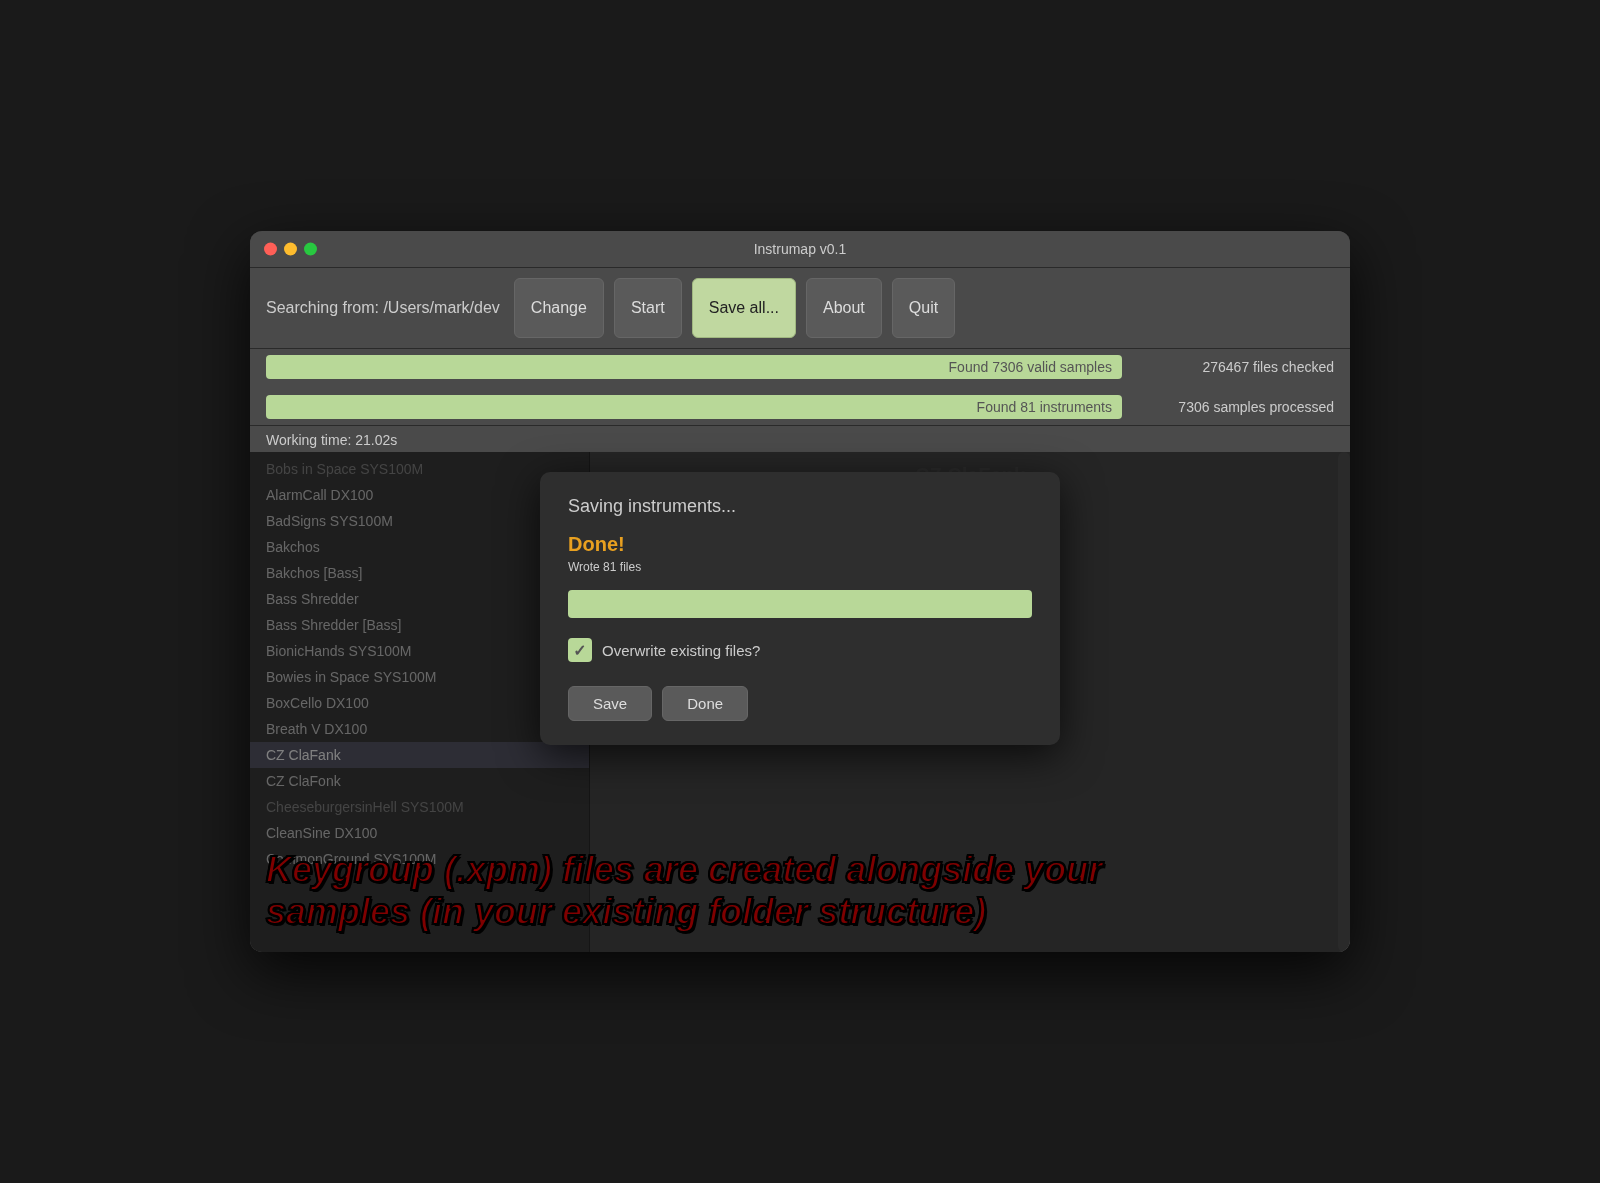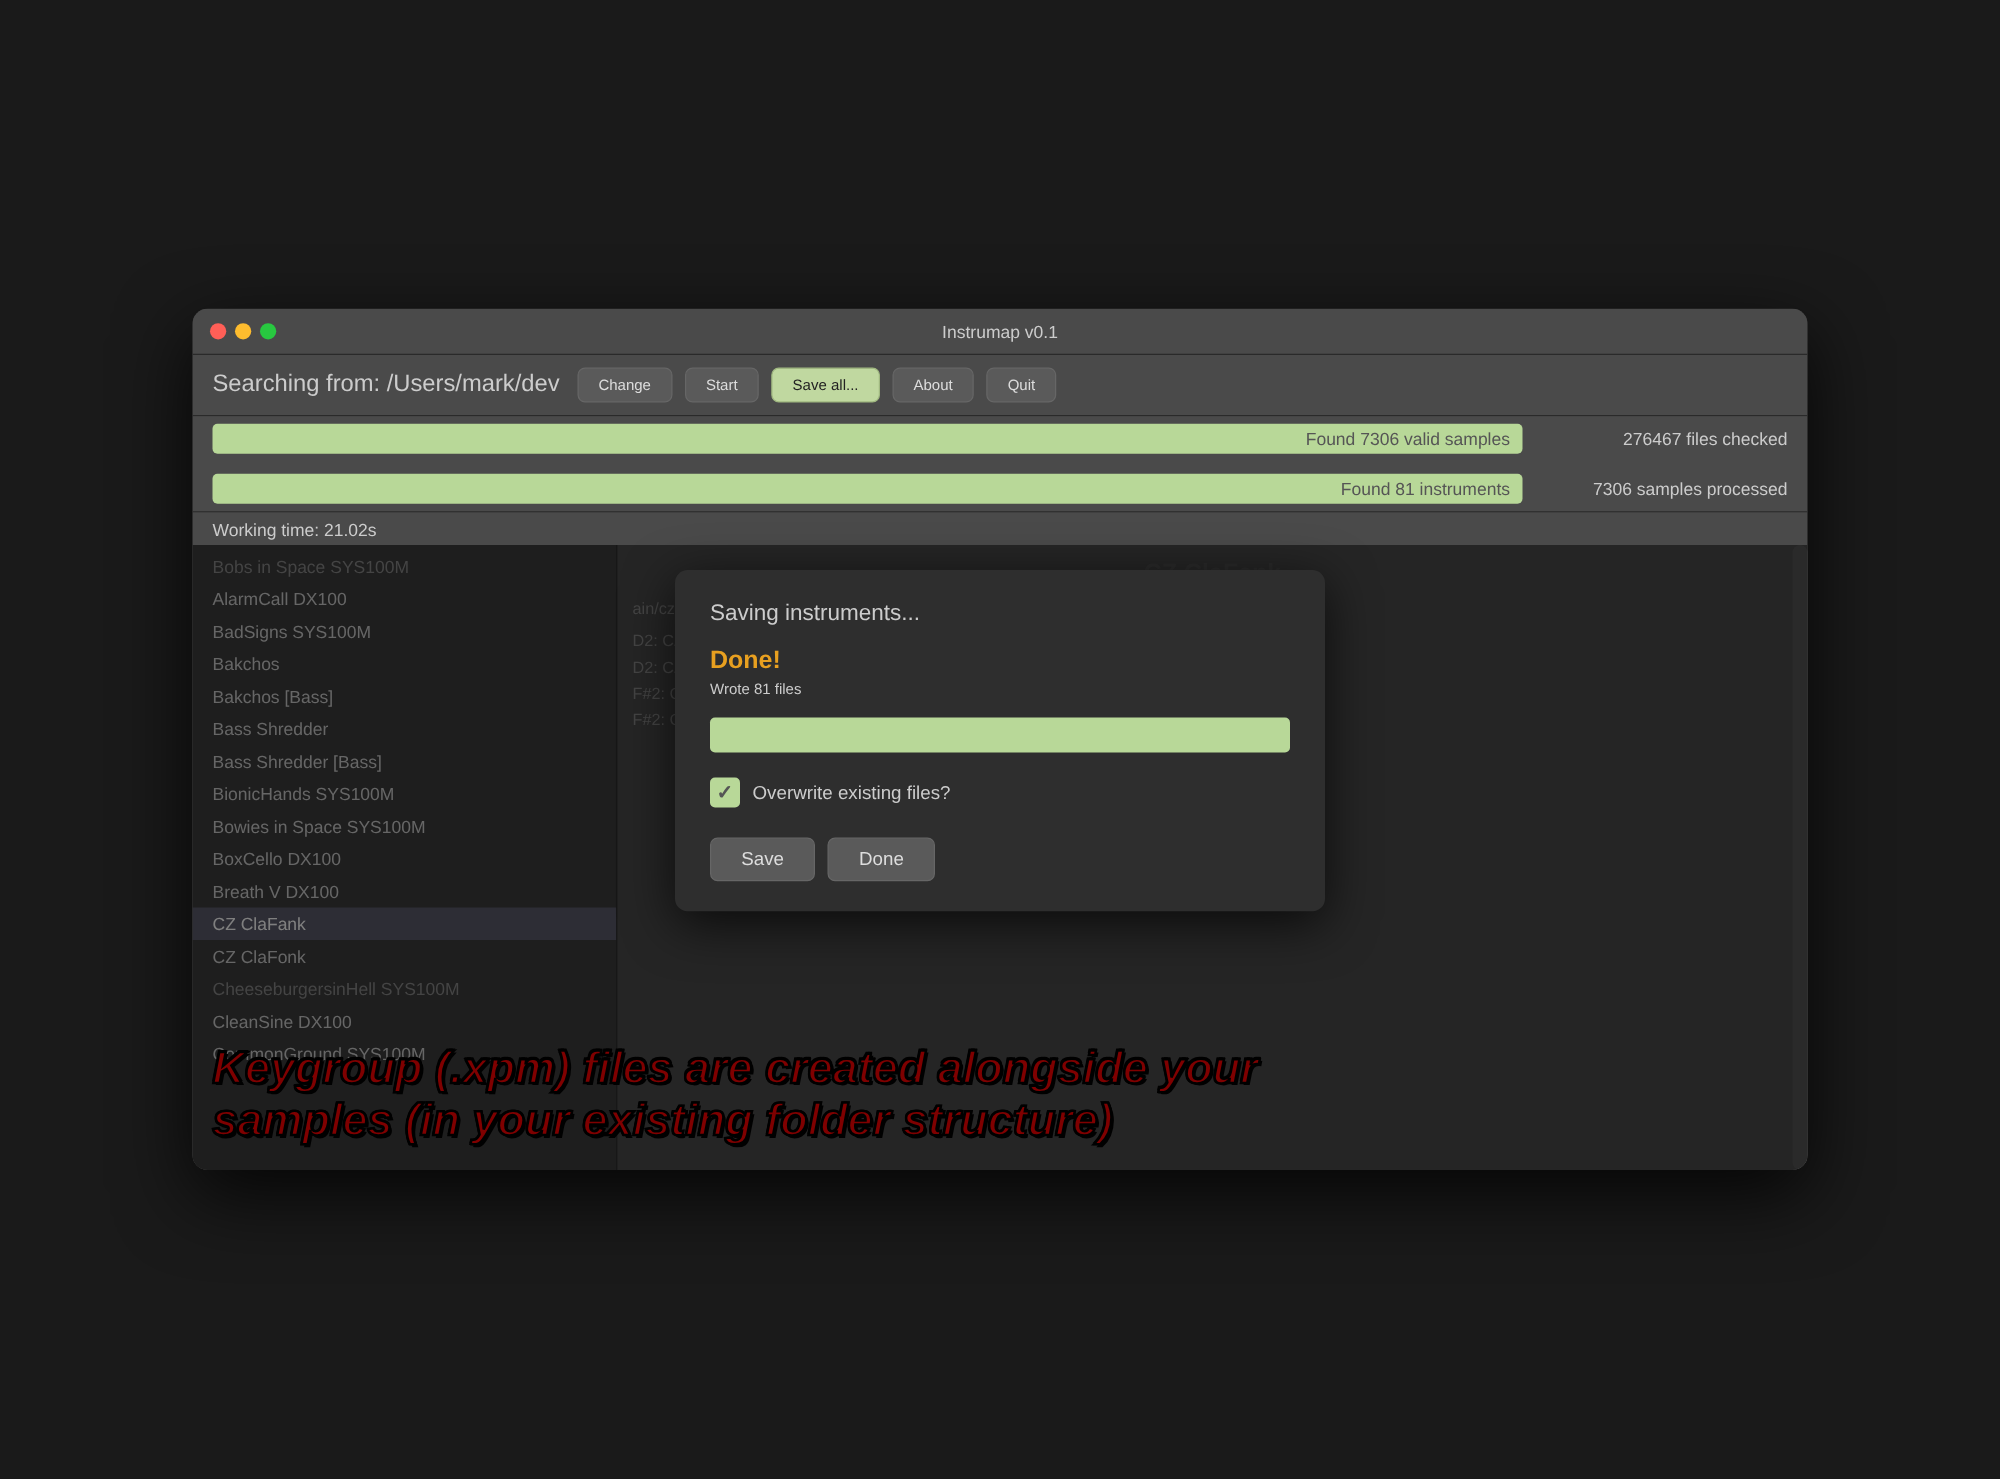--- a/index.html
+++ b/index.html
@@ -6,21 +6,21 @@
     body {
       background: #1a1a1a;
       display: flex;
       align-items: center;
       justify-content: center;
       min-height: 100vh;
       font-family: -apple-system, BlinkMacSystemFont, 'Segoe UI', sans-serif;
     }
 
     .window {
-      width: 1292px;
+      width: 1100px;
       background: #3c3c3c;
       border-radius: 12px;
       overflow: hidden;
       box-shadow: 0 20px 60px rgba(0,0,0,0.8);
     }
 
     .title-bar {
       background: #4a4a4a;
       padding: 10px 16px;
       display: flex;
@@ -58,31 +58,31 @@
       background: #4a4a4a;
       padding: 10px 16px;
       display: flex;
       align-items: center;
       gap: 10px;
       border-bottom: 1px solid #2a2a2a;
     }
 
     .path-label {
       color: #cccccc;
-      font-size: 19px;
+      font-size: 16px;
       margin-right: 4px;
     }
 
     .toolbar-btn {
-      padding: 6px 16px;
+      padding: 20px 16px;
       border-radius: 6px;
       border: 1px solid #666;
       background: #5a5a5a;
       color: #ddd;
-      font-size: 12px;
+      font-size: 16px;
       cursor: pointer;
     }
 
     .toolbar-btn.active {
       background: #c0d8a0;
       color: #222;
       border-color: #a0b880;
       font-weight: 500;
     }
 

